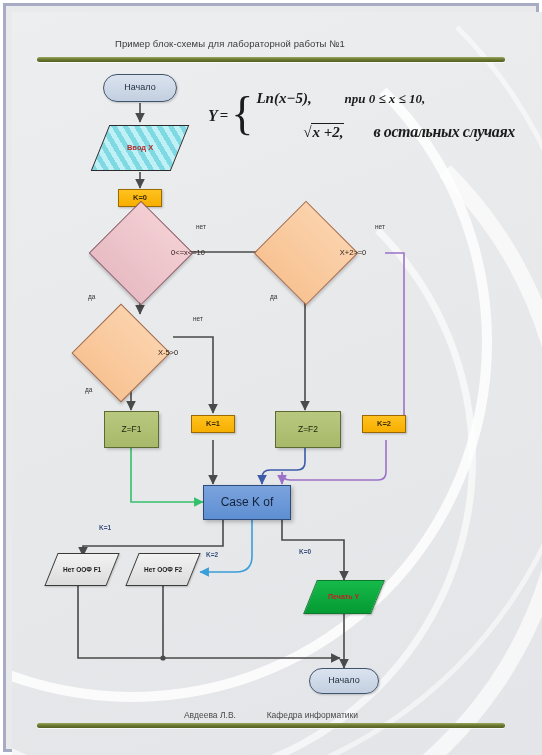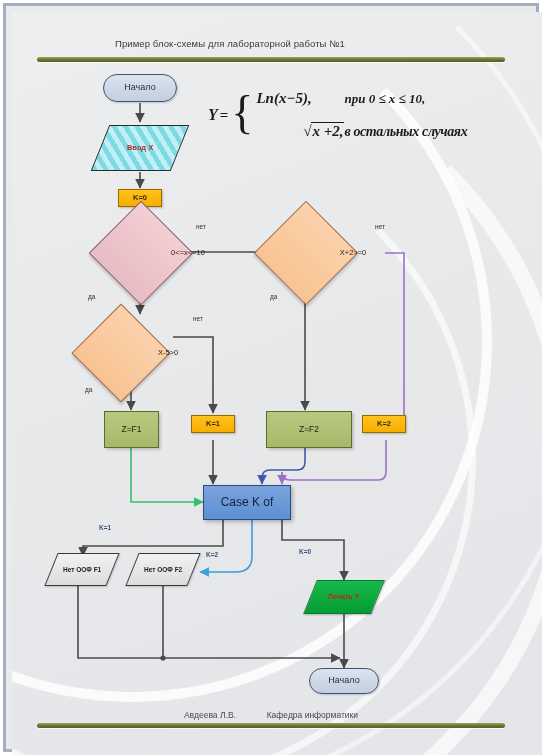--- a/index.html
+++ b/index.html
@@ -58,21 +58,21 @@
     font-size:15px;
     display:flex;align-items:center;gap:2px;
   }
   #formula .Y{font-style:italic;font-weight:700;font-size:16px;}
   #formula .eq{font-weight:700;}
   #formula .brace{font-size:46px;line-height:.78;font-weight:400;margin:0 1px 4px 1px;}
   #formula .rows{display:flex;flex-direction:column;gap:16px;}
   #formula .row{display:flex;align-items:baseline;white-space:nowrap;}
   #formula .lhs{font-weight:700;font-style:italic;width:88px;}
   #formula .rhs{font-weight:700;font-style:italic;font-size:13px;}
-  #formula .rhs2{font-weight:700;font-style:italic;font-size:14px;letter-spacing:-.4px;}
+  #formula .rhs2{font-weight:700;font-style:italic;font-size:16px;letter-spacing:-.4px;margin-left:29px;}
   #formula .rad{font-weight:700;font-style:italic;text-align:right;}
   #formula .rad span.bar{border-top:1px solid #1c1c1c;padding:0 1px;}
 
   
   .node{position:absolute;box-sizing:border-box;display:flex;align-items:center;
         justify-content:center;text-align:center;line-height:1.1;}
 
   .terminal{
     border:1.5px solid #41546b;border-radius:18px;
     background:linear-gradient(180deg,#dbe3ef 0%,#c2cfe0 100%);
@@ -271,21 +271,21 @@
   </div>
 
   <div class="node proc-green" style="left:104px;top:411px;width:55px;height:37px;">
     <span>Z=F1</span>
   </div>
 
   <div class="node proc-orange" style="left:191px;top:415px;width:44px;height:18px;">
     <span>K=1</span>
   </div>
 
-  <div class="node proc-green" style="left:266px;top:411px;width:86px;height:37px;">
+  <div class="node proc-green" style="left:275px;top:411px;width:66px;height:37px;">
     <span>Z=F2</span>
   </div>
 
   <div class="node proc-orange" style="left:362px;top:415px;width:44px;height:18px;">
     <span>K=2</span>
   </div>
 
   <div class="node proc-blue" style="left:203px;top:485px;width:88px;height:35px;">
     <span>Case K of</span>
   </div>

